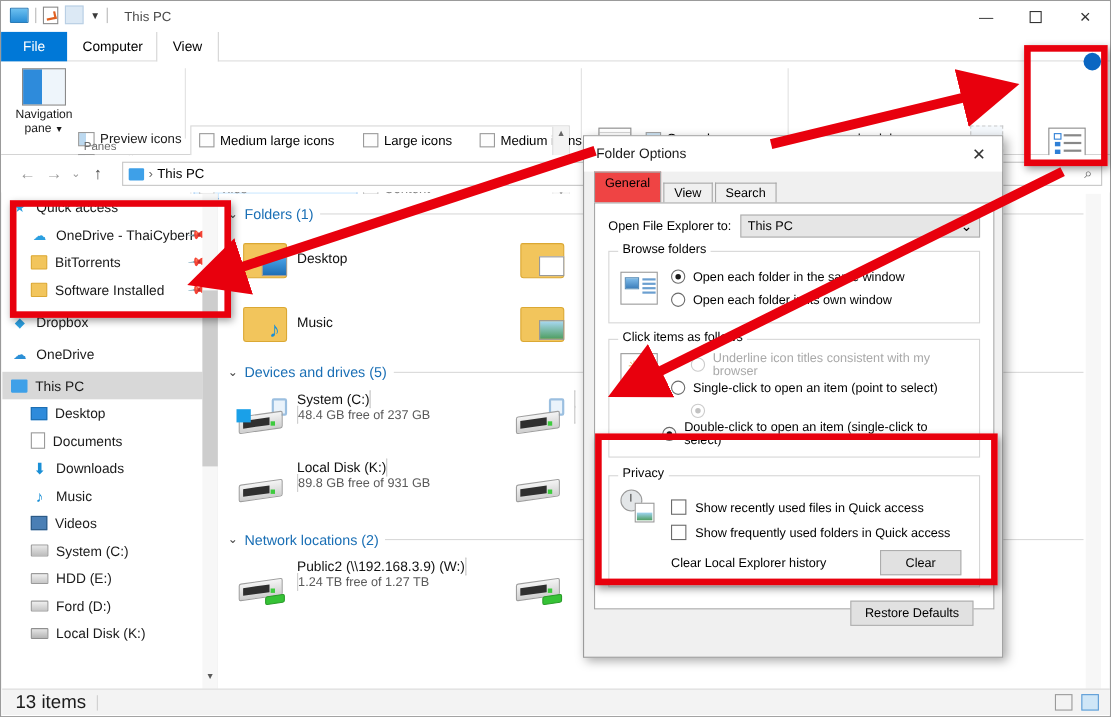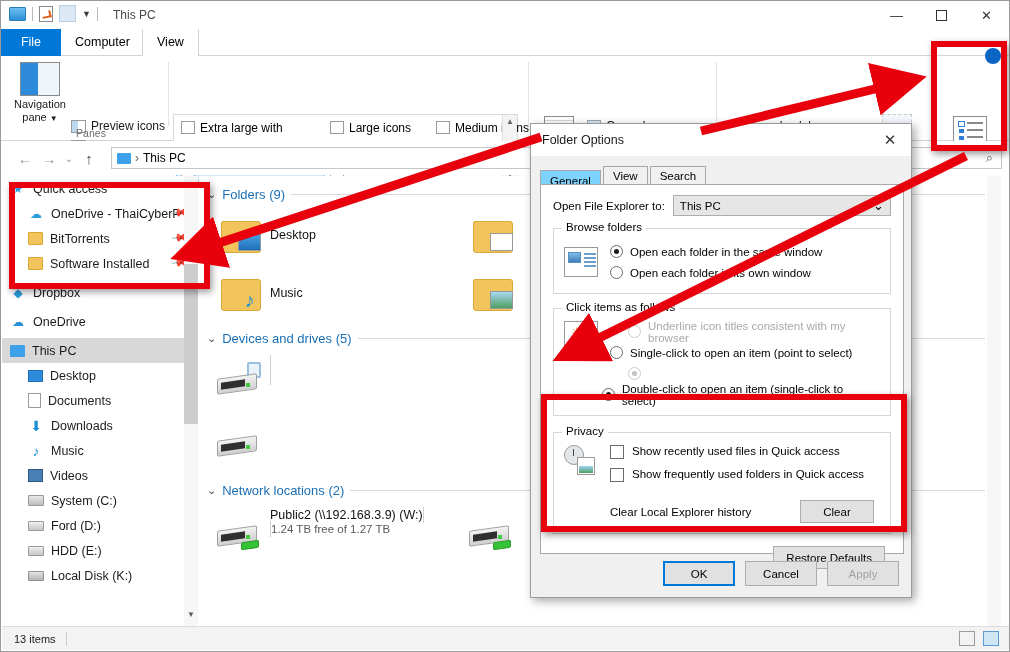--- a/index.html
+++ b/index.html
@@ -113,52 +113,52 @@
   .drive-ico .net { position:absolute; left:26px; top:27px; width:18px; height:8px; background:#36c236; border:1px solid #2a9c2a; border-radius:2px; transform:skewY(-8deg); }
   .dinfo { padding-top:2px; }
   .dname { font-size:12.5px; color:#111; }
   .bar { width:183px; height:13px; background:#e2e2e2; border:1px solid #cfcfcf; margin:4px 0 3px; }
   .bar > i { display:block; height:100%; background:#26a0da; }
   .dfree { font-size:11.5px; color:#5a5a5a; }
   .ct-scroll { position:absolute; right:0; top:0; width:14px; height:451px; background:#f7f7f7; }
 
   
   .statusbar { position:absolute; left:1px; bottom:1px; width:1007px; height:24px; background:#f3f3f3; border-top:1px solid #dcdcdc;
-               display:flex; align-items:center; font-size:11px; color:#1a1a1a; padding-left:12px; }
+               display:flex; align-items:center; font-size:17px; color:#1a1a1a; padding-left:12px; }
   .statusbar .vsep { width:1px; height:14px; background:#cfcfcf; margin-left:10px; }
   .vmodes { position:absolute; right:10px; top:4px; display:flex; gap:8px; }
   .vm { width:16px; height:15px; border:1px solid #9a9a9a; }
   .vm.act { background:#cfe6f7; border-color:#5b9bd5; }
 
   
   .dlg { position:absolute; left:529px; top:122px; width:382px; height:475px; background:#f0f0f0; border:1px solid #9b9b9b;
          box-shadow:3px 3px 9px rgba(0,0,0,.35); }
   .dlg-title { height:32px; background:#fff; display:flex; align-items:center; padding-left:11px; font-size:12.5px; color:#1a1a1a; }
   .dlg-close { position:absolute; right:0; top:0; width:42px; height:32px; display:flex; align-items:center; justify-content:center;
                font-size:15px; color:#333; }
   .dlg-tabs { position:absolute; left:9px; top:40px; display:flex; align-items:flex-end; height:21px; }
   .dtab { height:19px; padding:0 9px; font-size:11.5px; line-height:19px; background:#f0f0f0; border:1px solid #a7a7a7; border-bottom:none; margin-right:2px; color:#000; }
-  .dtab.act { background:#7dd3fc; height:15px; line-height:21px;margin-top:31px; }
+  .dtab.act { background:#ef4444; height:29px; line-height:21px;margin-top:31px; }
   .dlg-body { position:absolute; left:9px; top:60px; width:364px; height:370px; background:#fff; border:1px solid #a7a7a7; }
   .fld-row { display:flex; align-items:center; gap:8px; padding:10px 12px 4px; font-size:11.5px; }
   .combo { flex:1; height:21px; background:#e6e6e6; border:1px solid #adadad; display:flex; align-items:center;
            justify-content:space-between; padding:0 6px; font-size:11.5px; }
   .combo .cv { color:#000; }
   .group { position:relative; margin:8px 12px 0; border:1px solid #d6d6d6; padding:12px 10px 10px; }
   .group > legend { position:absolute; left:8px; top:-8px; background:#fff; padding:0 4px; font-size:11.5px; }
   .radiorow { display:flex; align-items:center; gap:7px; height:21px; font-size:11.5px; }
   .radiorow.dim { color:#a9a9a9; }
   .radio { width:13px; height:13px; border:1px solid #6b6b6b; border-radius:50%; background:#fff; flex:0 0 auto; position:relative; }
   .radio.on::after { content:""; position:absolute; left:3px; top:3px; width:5px; height:5px; border-radius:50%; background:#1a1a1a; }
   .radio.dim { border-color:#cbcbcb; }
   .radio.dim.on::after { background:#c2c2c2; }
   .gicon { width:34px; height:30px; border:1px solid #9a9a9a; background:#fff; flex:0 0 auto; position:relative; }
   .gicon .pic { position:absolute; left:3px; top:4px; width:13px; height:11px; background:linear-gradient(#7fbcea,#3d7fbb); border:1px solid #5b8fba; }
   .gicon .ln { position:absolute; left:19px; top:5px; width:12px; height:2px; background:#6b9fd0; box-shadow:0 4px 0 #6b9fd0,0 8px 0 #6b9fd0,0 12px 0 #6b9fd0; }
-  .chkrow2 { display:flex; align-items:flex-start; gap:8px; height:23px; font-size:11.5px; }
+  .chkrow2 { display:flex; align-items:flex-end; gap:8px; height:23px; font-size:11.5px; }
   .chk { width:14px; height:14px; border:1px solid #6b6b6b; background:#fff; flex:0 0 auto; }
   .btn { height:23px; min-width:74px; padding:0 12px; background:#e1e1e1; border:1px solid #adadad; font-size:11.5px;
          display:flex; align-items:center; justify-content:center; }
   .btn.dim { color:#a3a3a3; }
   .dlg-foot { position:absolute; left:0; bottom:11px; width:382px; display:flex; justify-content:flex-end; gap:10px; padding-right:14px; }
   .btn.primary { border:2px solid #0078d7; background:#e1e1e1; height:25px; }
 
   
   .redbox { position:absolute; border:6px solid #e8000d; box-shadow:2px 3px 7px rgba(0,0,0,.4); pointer-events:none; }
   .arrow-svg { position:absolute; left:0; top:0; width:1010px; height:652px; pointer-events:none; }
@@ -218,21 +218,21 @@
     </div>
 
     <div class="grp" style="left:168px;width:360px;">
       <div class="grp-label">Layout</div>
       <div class="grp-div" style="left:359px"></div>
     </div>
 
     <div class="viewgallery">
       <div class="vitem" style="left:3px;top:2px;width:148px;">
         <span class="gal-ico"></span>
-        <span>Extra large with</span>
+        <span>Medium large icons</span>
       </div>
       <div class="vitem" style="left:152px;top:2px;width:105px;">
         <span class="gal-ico"></span>
         <span>Large icons</span>
       </div>
       <div class="vitem" style="left:258px;top:2px;width:115px;">
         <span class="gal-ico"></span>
         <span>Medium icons</span>
       </div>
       <div class="vitem" style="left:3px;top:24px;width:148px;">
@@ -384,41 +384,41 @@
     <div class="snode ind">
       <span class="ico" style="background:#4a7fb5;border:1px solid #2c5a86;width:15px;height:13px"></span>
       <span>Videos</span>
     </div>
     <div class="snode ind">
       <span class="ico" style="background:linear-gradient(#e8e8e8,#bdbdbd);border:1px solid #999;width:16px;height:11px;border-radius:1px"></span>
       <span>System (C:)</span>
     </div>
     <div class="snode ind">
       <span class="ico" style="background:linear-gradient(#efefef,#c6c6c6);border:1px solid #9a9a9a;width:16px;height:10px;border-radius:1px"></span>
+      <span>HDD (E:)</span>
+    </div>
+    <div class="snode ind">
+      <span class="ico" style="background:linear-gradient(#efefef,#c6c6c6);border:1px solid #9a9a9a;width:16px;height:10px;border-radius:1px"></span>
       <span>Ford (D:)</span>
-    </div>
-    <div class="snode ind">
-      <span class="ico" style="background:linear-gradient(#efefef,#c6c6c6);border:1px solid #9a9a9a;width:16px;height:10px;border-radius:1px"></span>
-      <span>HDD (E:)</span>
     </div>
     <div class="snode ind">
       <span class="ico" style="background:linear-gradient(#e4e4e4,#b5b5b5);border:1px solid #8f8f8f;width:16px;height:10px;border-radius:1px"></span>
       <span>Local Disk (K:)</span>
     </div>
   </div>
   <div class="sb-scroll">
     <div class="sb-thumb"></div>
     <div class="sb-arrow" style="top:434px">▼</div>
   </div>
 
   <div class="content">
 
     <div class="ghdr" style="margin-top:6px">
       <span class="chev">⌄</span>
-      <span>Folders (9)</span>
+      <span>Folders (1)</span>
       <span class="rule"></span>
     </div>
     <div class="tilerow">
       <div class="tile">
         <span class="folder-ico">
             <span class="ov" style="background:linear-gradient(#4aa3e8,#1f6fb5)"></span>
           </span>
         <span class="tname">Desktop</span>
       </div>
       <div class="tile">
@@ -448,28 +448,54 @@
       <span>Devices and drives (5)</span>
       <span class="rule"></span>
     </div>
     <div class="tilerow">
       <div class="drive">
         <span class="drive-ico">
           <span class="lock"></span>
           <span class="body"></span>
             <span class="slot"></span>
             <span class="led"></span>
+          <span style="position:absolute;left:0;top:10px;width:13px;height:12px;background:#1aa0e8"></span>
+        </span>
+        <span class="dinfo">
+          <span class="dname">System (C:)</span>
+          <span class="bar"><i style="width:80%"></i></span>
+          <span class="dfree">48.4 GB free of 237 GB</span>
+        </span>
+      </div>
+      <div class="drive">
+        <span class="drive-ico">
+          <span class="lock"></span>
+          <span class="body"></span>
+            <span class="slot"></span>
+            <span class="led"></span>
         </span>
         <span class="dinfo">
           <span class="dname"></span>
           <span class="bar"><i style="width:55%"></i></span>
         </span>
       </div>
     </div>
     <div class="tilerow">
+      <div class="drive">
+        <span class="drive-ico">
+          <span class="body"></span>
+            <span class="slot"></span>
+            <span class="led"></span>
+        </span>
+        <span class="dinfo">
+          <span class="dname">Local Disk (K:)</span>
+          <span class="bar"><i style="width:90%"></i></span>
+          <span class="dfree">89.8 GB free of 931 GB</span>
+        </span>
+      </div>
       <div class="drive">
         <span class="drive-ico">
           <span class="body"></span>
             <span class="slot"></span>
             <span class="led"></span>
         </span>
         <span class="dinfo">
           <span class="dname"></span>
         </span>
       </div>
@@ -608,25 +634,20 @@
             </div>
           </div>
         </div>
       </fieldset>
 
       <div style="display:flex;justify-content:flex-end;padding:12px 18px 0;">
         <span class="btn" style="min-width:104px">Restore Defaults</span>
       </div>
     </div>
 
-    <div class="dlg-foot">
-      <span class="btn primary" style="min-width:72px">OK</span>
-      <span class="btn" style="min-width:72px;height:25px">Cancel</span>
-      <span class="btn dim" style="min-width:72px;height:25px">Apply</span>
-    </div>
   </div>
 
   <div class="redbox" style="left:8px;top:181px;width:201px;height:107px;"></div>
   <div class="redbox" style="left:930px;top:40px;width:76px;height:110px;"></div>
   <div class="redbox" style="left:540px;top:393px;width:366px;height:138px;"></div>
 
   <svg class="arrow-svg" viewBox="0 0 1010 652">
     <defs>
       <marker id="ah" markerWidth="6" markerHeight="6" refX="1" refY="3" orient="auto">
         <polygon points="0,0 6,3 0,6" fill="#e8000d"></polygon>

